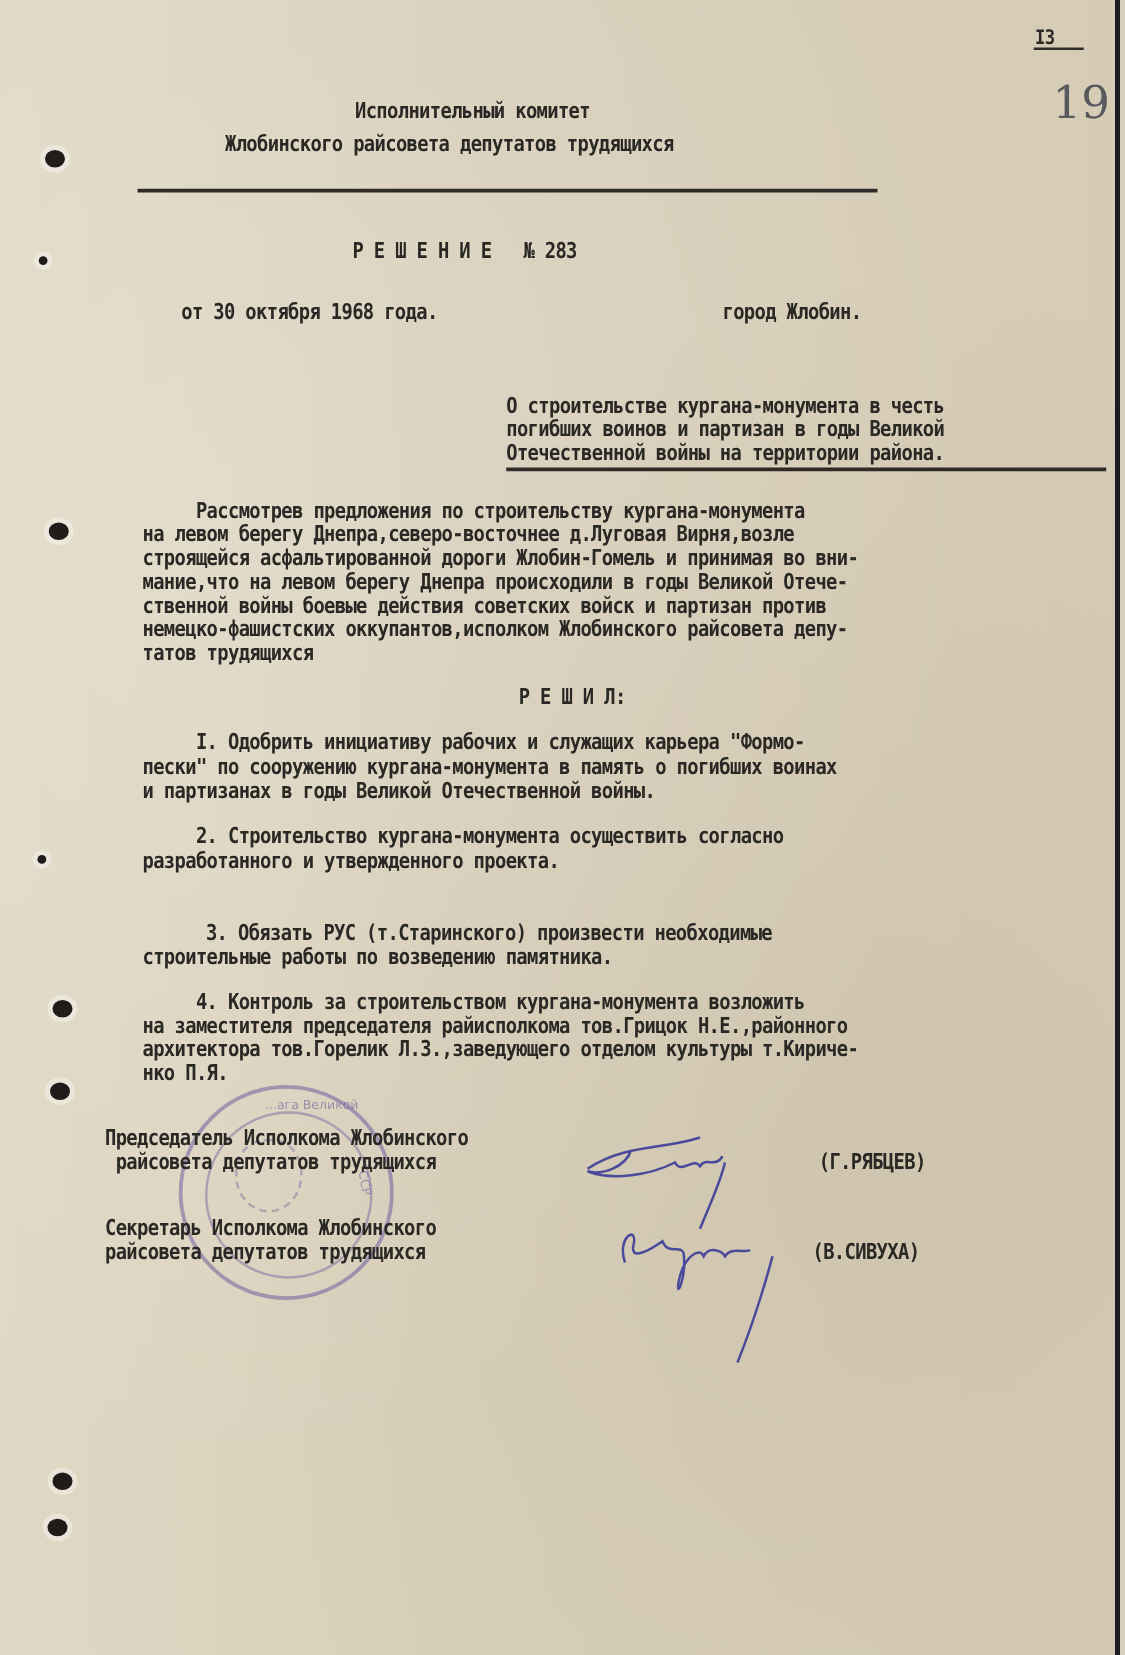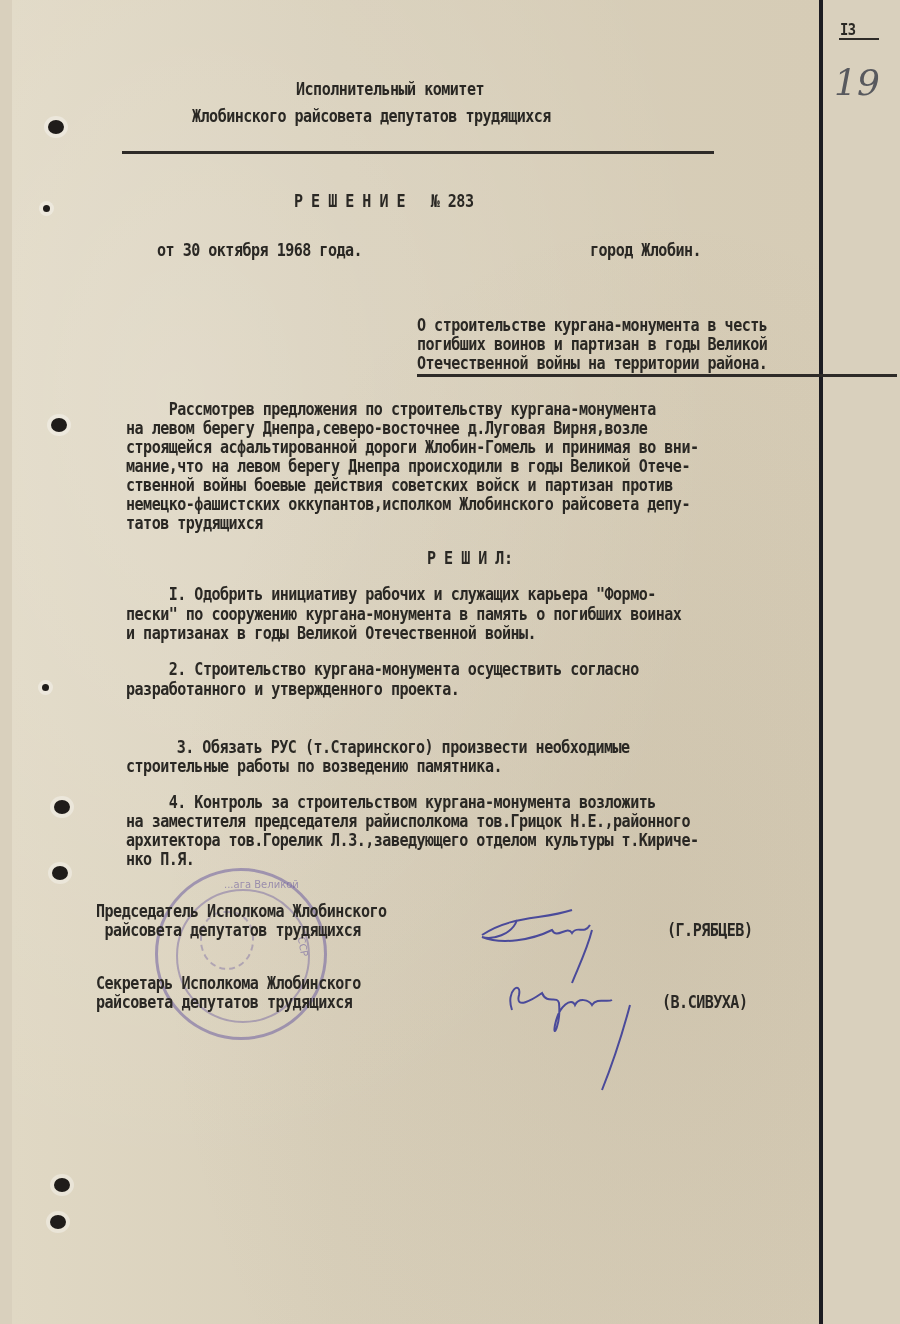--- a/index.html
+++ b/index.html
@@ -2,29 +2,29 @@
 <html><head>
 <meta charset="utf-8">
 <style>
   html, body { margin:0; padding:0; }
   body {
     width:900px; height:1324px; overflow:hidden; position:relative;
     background:#d9d0bd;
     font-family:"DejaVu Sans Mono","Liberation Mono",monospace;
   }
   .page {
-    position:absolute; left:12px; top:0; width:811px; height:1324px;
+    position:absolute; left:0; top:0; width:896px; height:1324px;
     background:
       radial-gradient(ellipse at 20% 30%, rgba(255,255,255,0.18), rgba(0,0,0,0) 60%),
       radial-gradient(ellipse at 80% 70%, rgba(120,100,70,0.08), rgba(0,0,0,0) 55%),
       linear-gradient(90deg, #e0d8c4 0%, #d8cfba 40%, #d6ccb6 100%);
   }
   .edge-right { position:absolute; right:0; top:0; width:4px; height:1324px; background:#1c1c22; }
   .tw { position:absolute; color:#2a2824; font-size:17.5px; line-height:19px; white-space:pre; letter-spacing:-0.6px; transform:scaleX(0.86); transform-origin:left top; font-weight:bold; }
-  .hand { position:absolute; font-family:"DejaVu Serif",serif; font-style:italic; color:#58595e; }
+  .hand { position:absolute; font-family:"DejaVu Serif",serif; color:#58595e;margin-left:20px; }
   .hole { position:absolute; width:16px; height:14px; border-radius:50%; background:#1f1c1a; box-shadow:0 0 0 4px rgba(255,255,255,0.35); }
   .hole.small { width:7px; height:7px; }
   .rule { position:absolute; height:3px; background:#2e2b28; }
   .uline { position:absolute; height:2px; background:#2e2b28; }
   .stamp { position:absolute; left:143px; top:868px; width:172px; height:172px; border-radius:50%; border:3px solid rgba(110,95,160,0.55); box-sizing:border-box; }
   .stamp .inner { position:absolute; left:18px; top:18px; width:130px; height:130px; border-radius:50%; border:2px solid rgba(110,95,160,0.45); }
   .stamp .emblem { position:absolute; left:42px; top:40px; width:50px; height:55px; border-radius:45% 45% 50% 50%; border:2px dashed rgba(110,95,160,0.4); }
   .stamp-text { position:absolute; font-family:"DejaVu Sans",sans-serif; font-size:10px; color:rgba(110,95,160,0.6); }
   svg.sig { position:absolute; overflow:visible; }
 </style>

